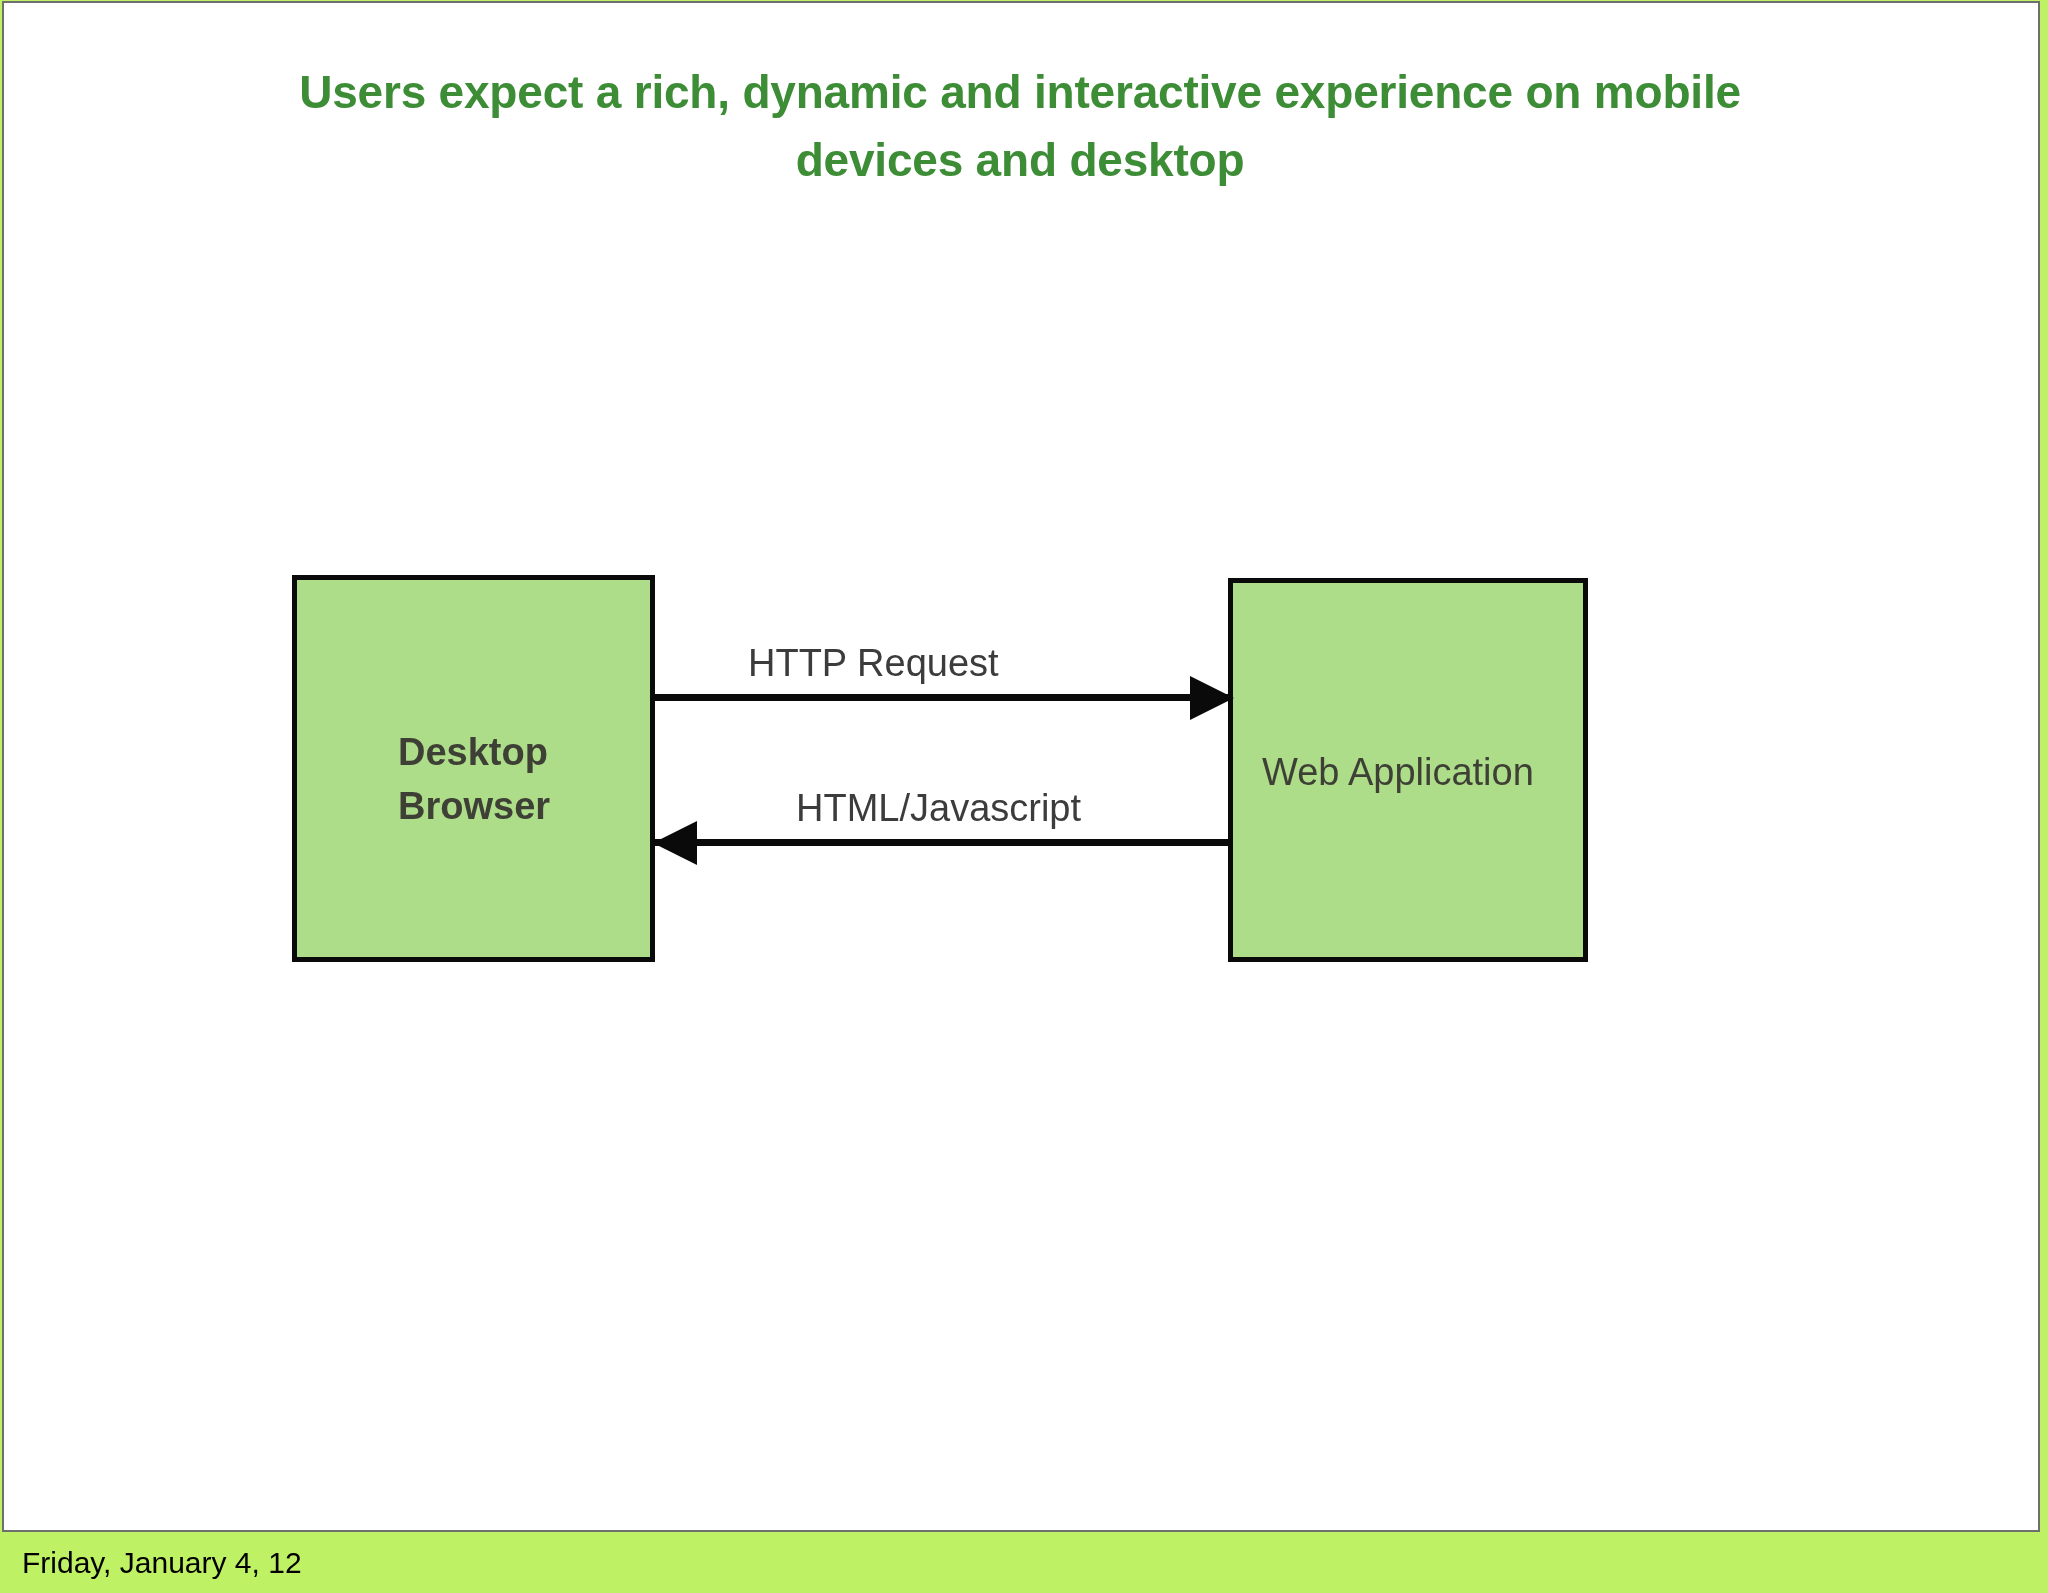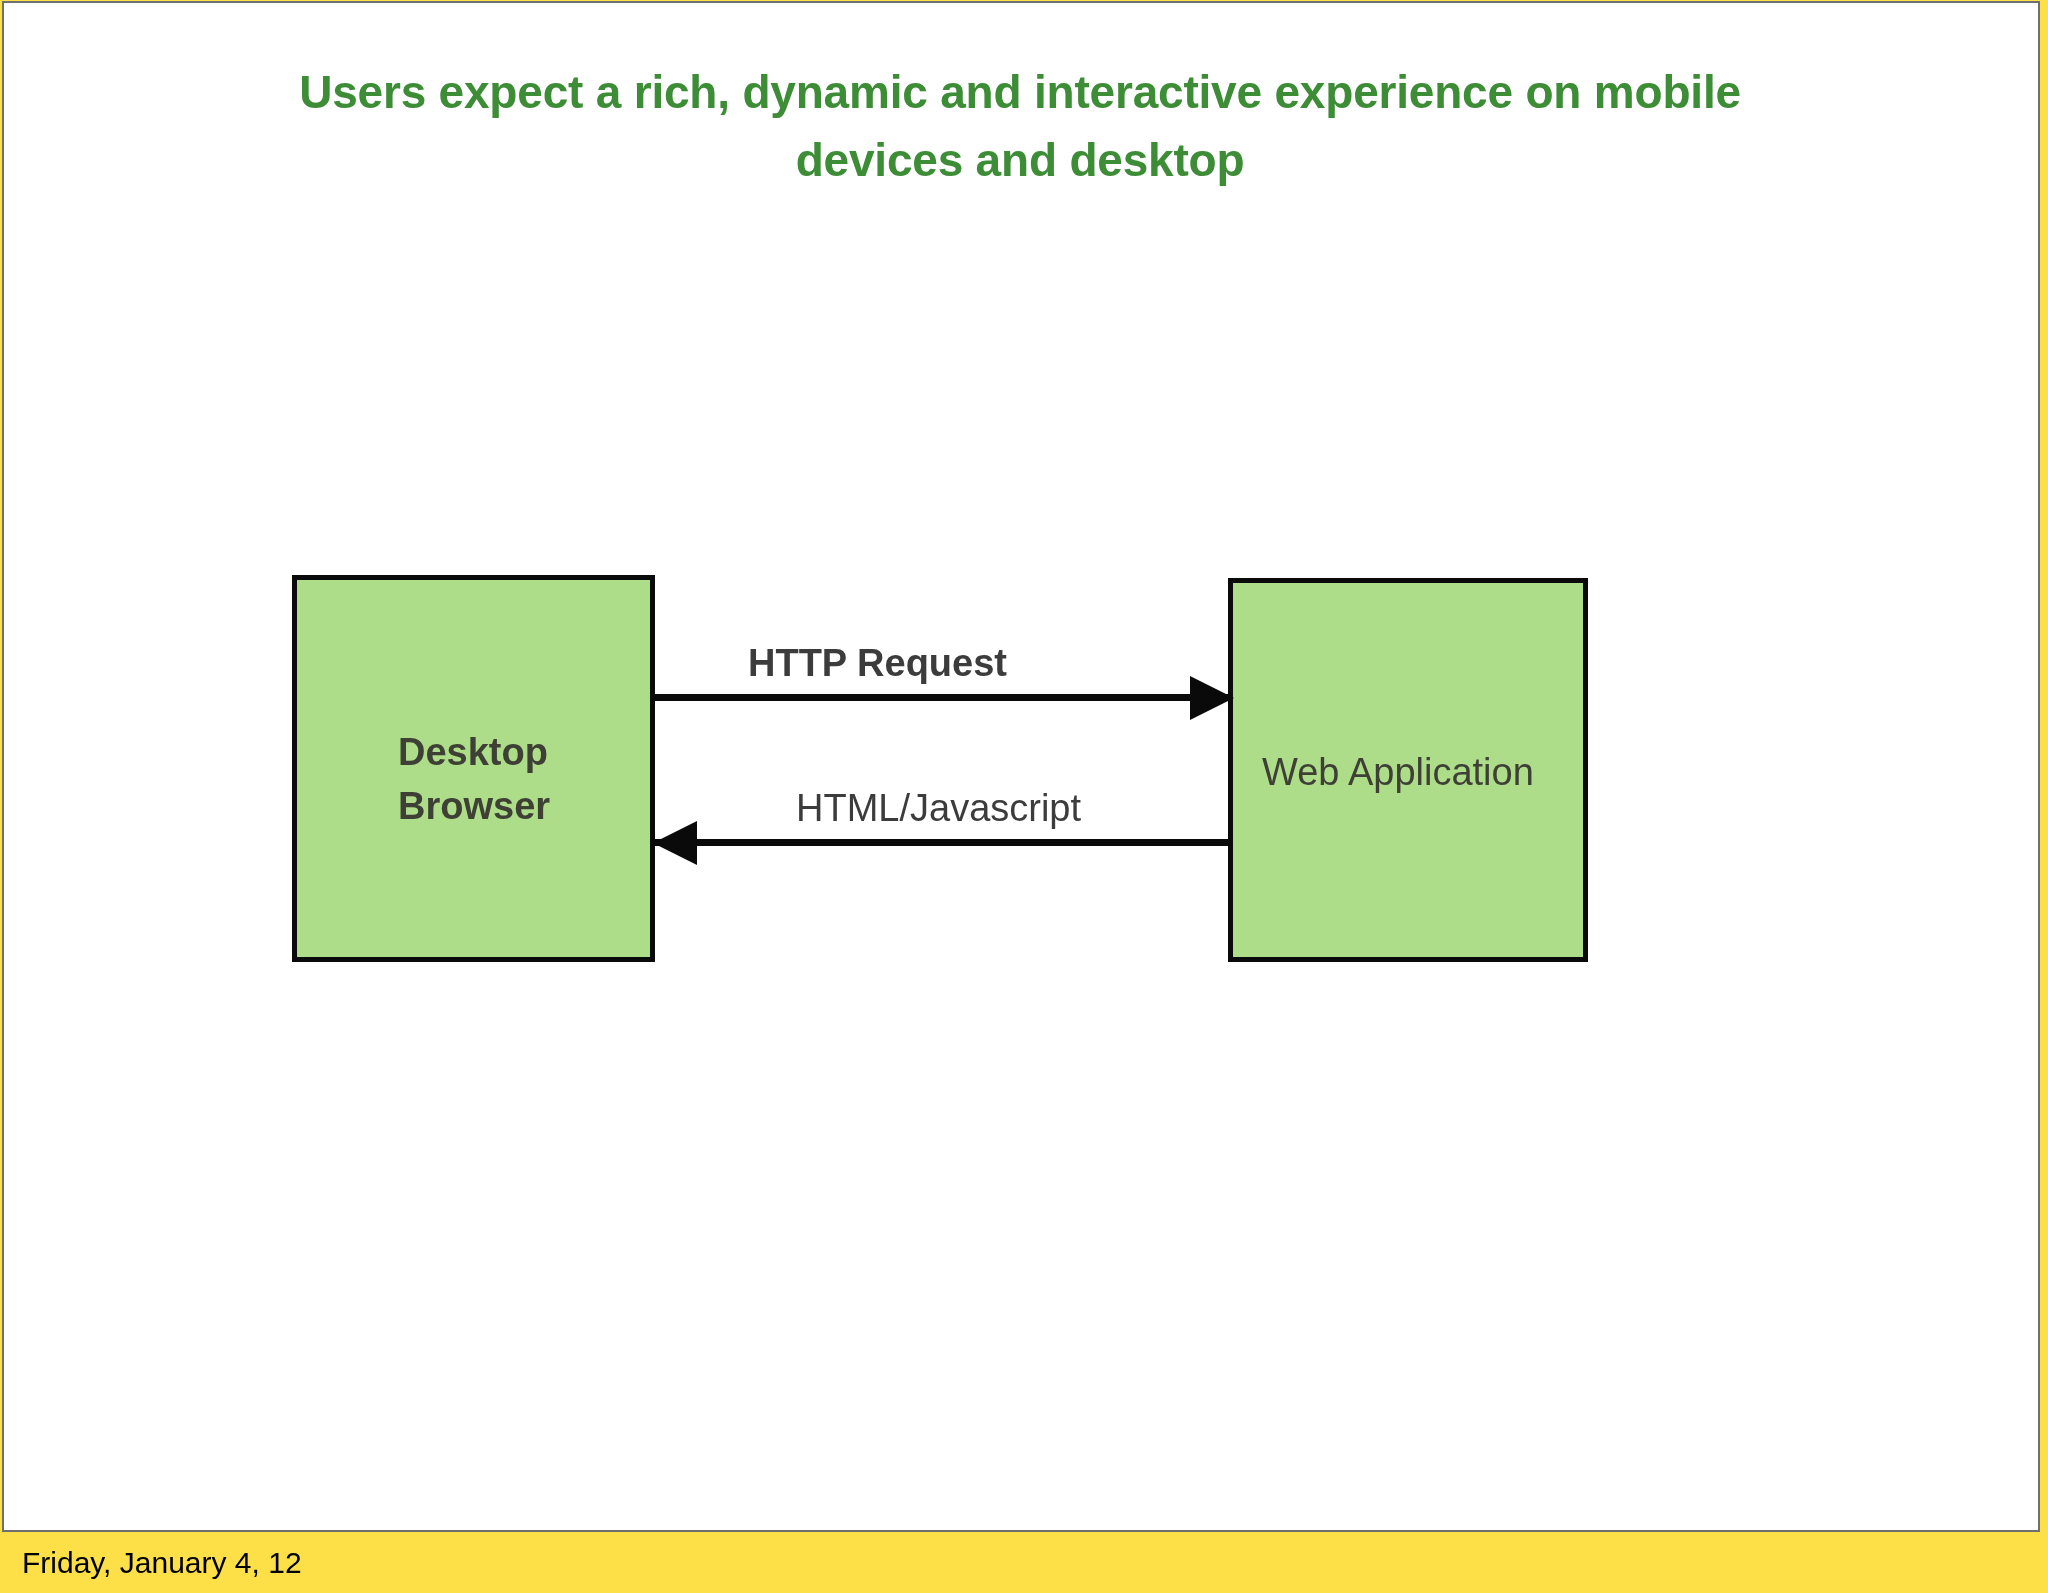--- a/index.html
+++ b/index.html
@@ -11,21 +11,21 @@
     width: 2048px;
     height: 1593px;
     font-family: "Liberation Sans", sans-serif;
     overflow: hidden;
   }
 
   #slide-root {
     position: relative;
     width: 2048px;
     height: 1593px;
-    background: #fde047;
+    background: #bef264;
   }
 
   
   #slide-frame {
     position: absolute;
     left: 2px;
     top: 1px;
     width: 2038px;
     height: 1531px;
     border: 2px solid #6f6f6f;
@@ -138,21 +138,20 @@
     font-family: "Liberation Sans", sans-serif;
     font-size: 38px;
     line-height: 44px;
     color: #3c3c3c;
     white-space: nowrap;
   }
 
   #label-http-request {
     left: 748px;
     top: 641px;
-    font-weight: bold;
   }
 
   #label-html-javascript {
     left: 748px;
     top: 786px;
     margin-left: 48px;
   }
 
   #footer-date {
     position: absolute;

